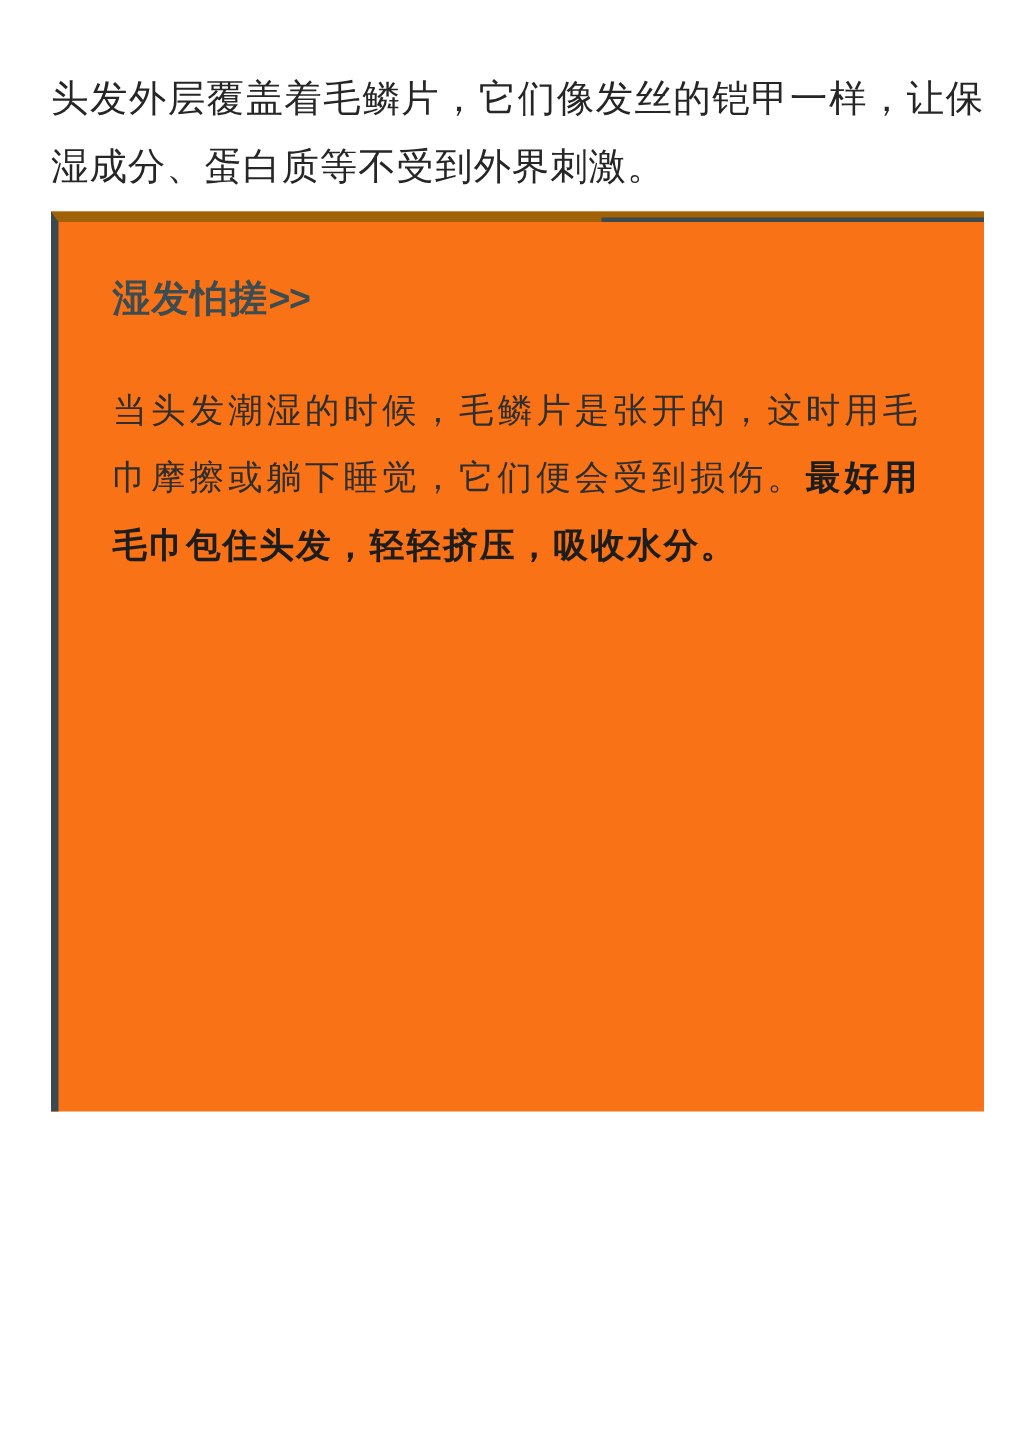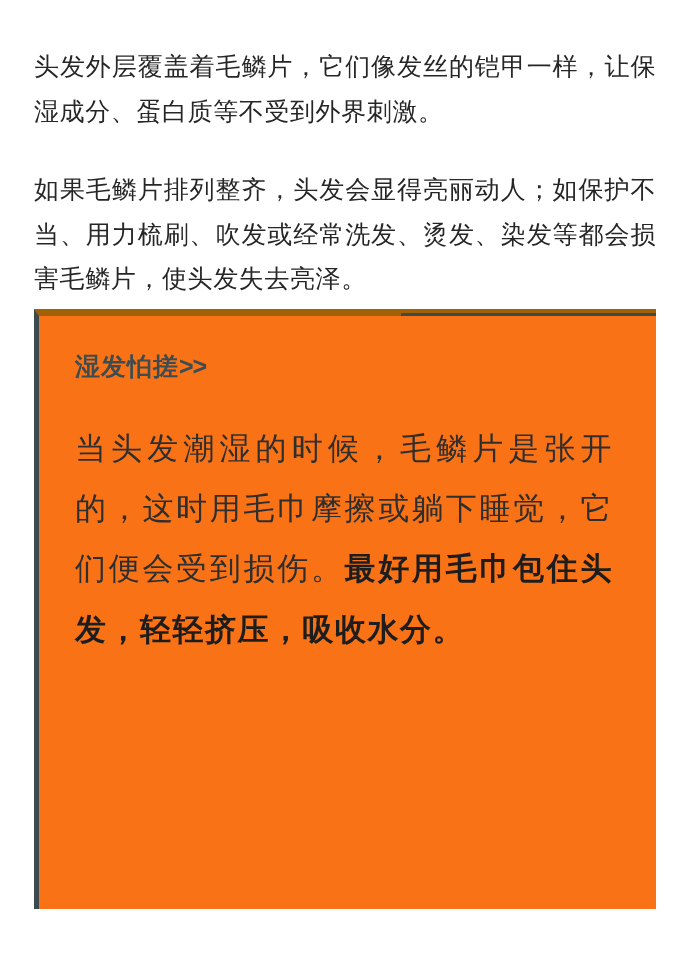--- a/index.html
+++ b/index.html
@@ -57,21 +57,21 @@
     font-size: 25px;
     font-weight: bold;
     color: #3c4c51;
     letter-spacing: 1px;
     margin: 0 0 36px 0;
   }
   .callout-heading .arrows {
     letter-spacing: -1px;
   }
   .callout-body {
-    font-size: 31px;
+    font-size: 23px;
     line-height: 1.95;
     letter-spacing: 1.5px;
     color: #2e2e2e;
     margin: 0 13px 44px 0;
     text-align: justify;
   }
   .callout-body:last-child {
     margin-bottom: 0;
   }
   .callout-body b {
@@ -81,21 +81,20 @@
   .callout-heading.second {
     margin-top: 0;
   }
 </style>
 </head>
 <body>
 
 <div class="page">
 
   <p class="para">头发外层覆盖着毛鳞片，它们像发丝的铠甲一样，让保湿成分、蛋白质等不受到外界刺激。</p>
-  <p class="para">如果毛鳞片排列整齐，头发会显得亮丽动人；如保护不当、用力梳刷、吹发或经常洗发、烫发、染发等都会损害毛鳞片，使头发失去亮泽。</p>
 
   <div class="callout">
 
     <h3 class="callout-heading">
       <span>湿发怕搓</span><span class="arrows">&gt;&gt;</span>
     </h3>
 
     <p class="callout-body">
       <span>当头发潮湿的时候，毛鳞片是张开的，这时用毛巾摩擦或躺下睡觉，它们便会受到损伤。</span><b>最好用毛巾包住头发，轻轻挤压，吸收水分。</b><span></span>
     </p>

